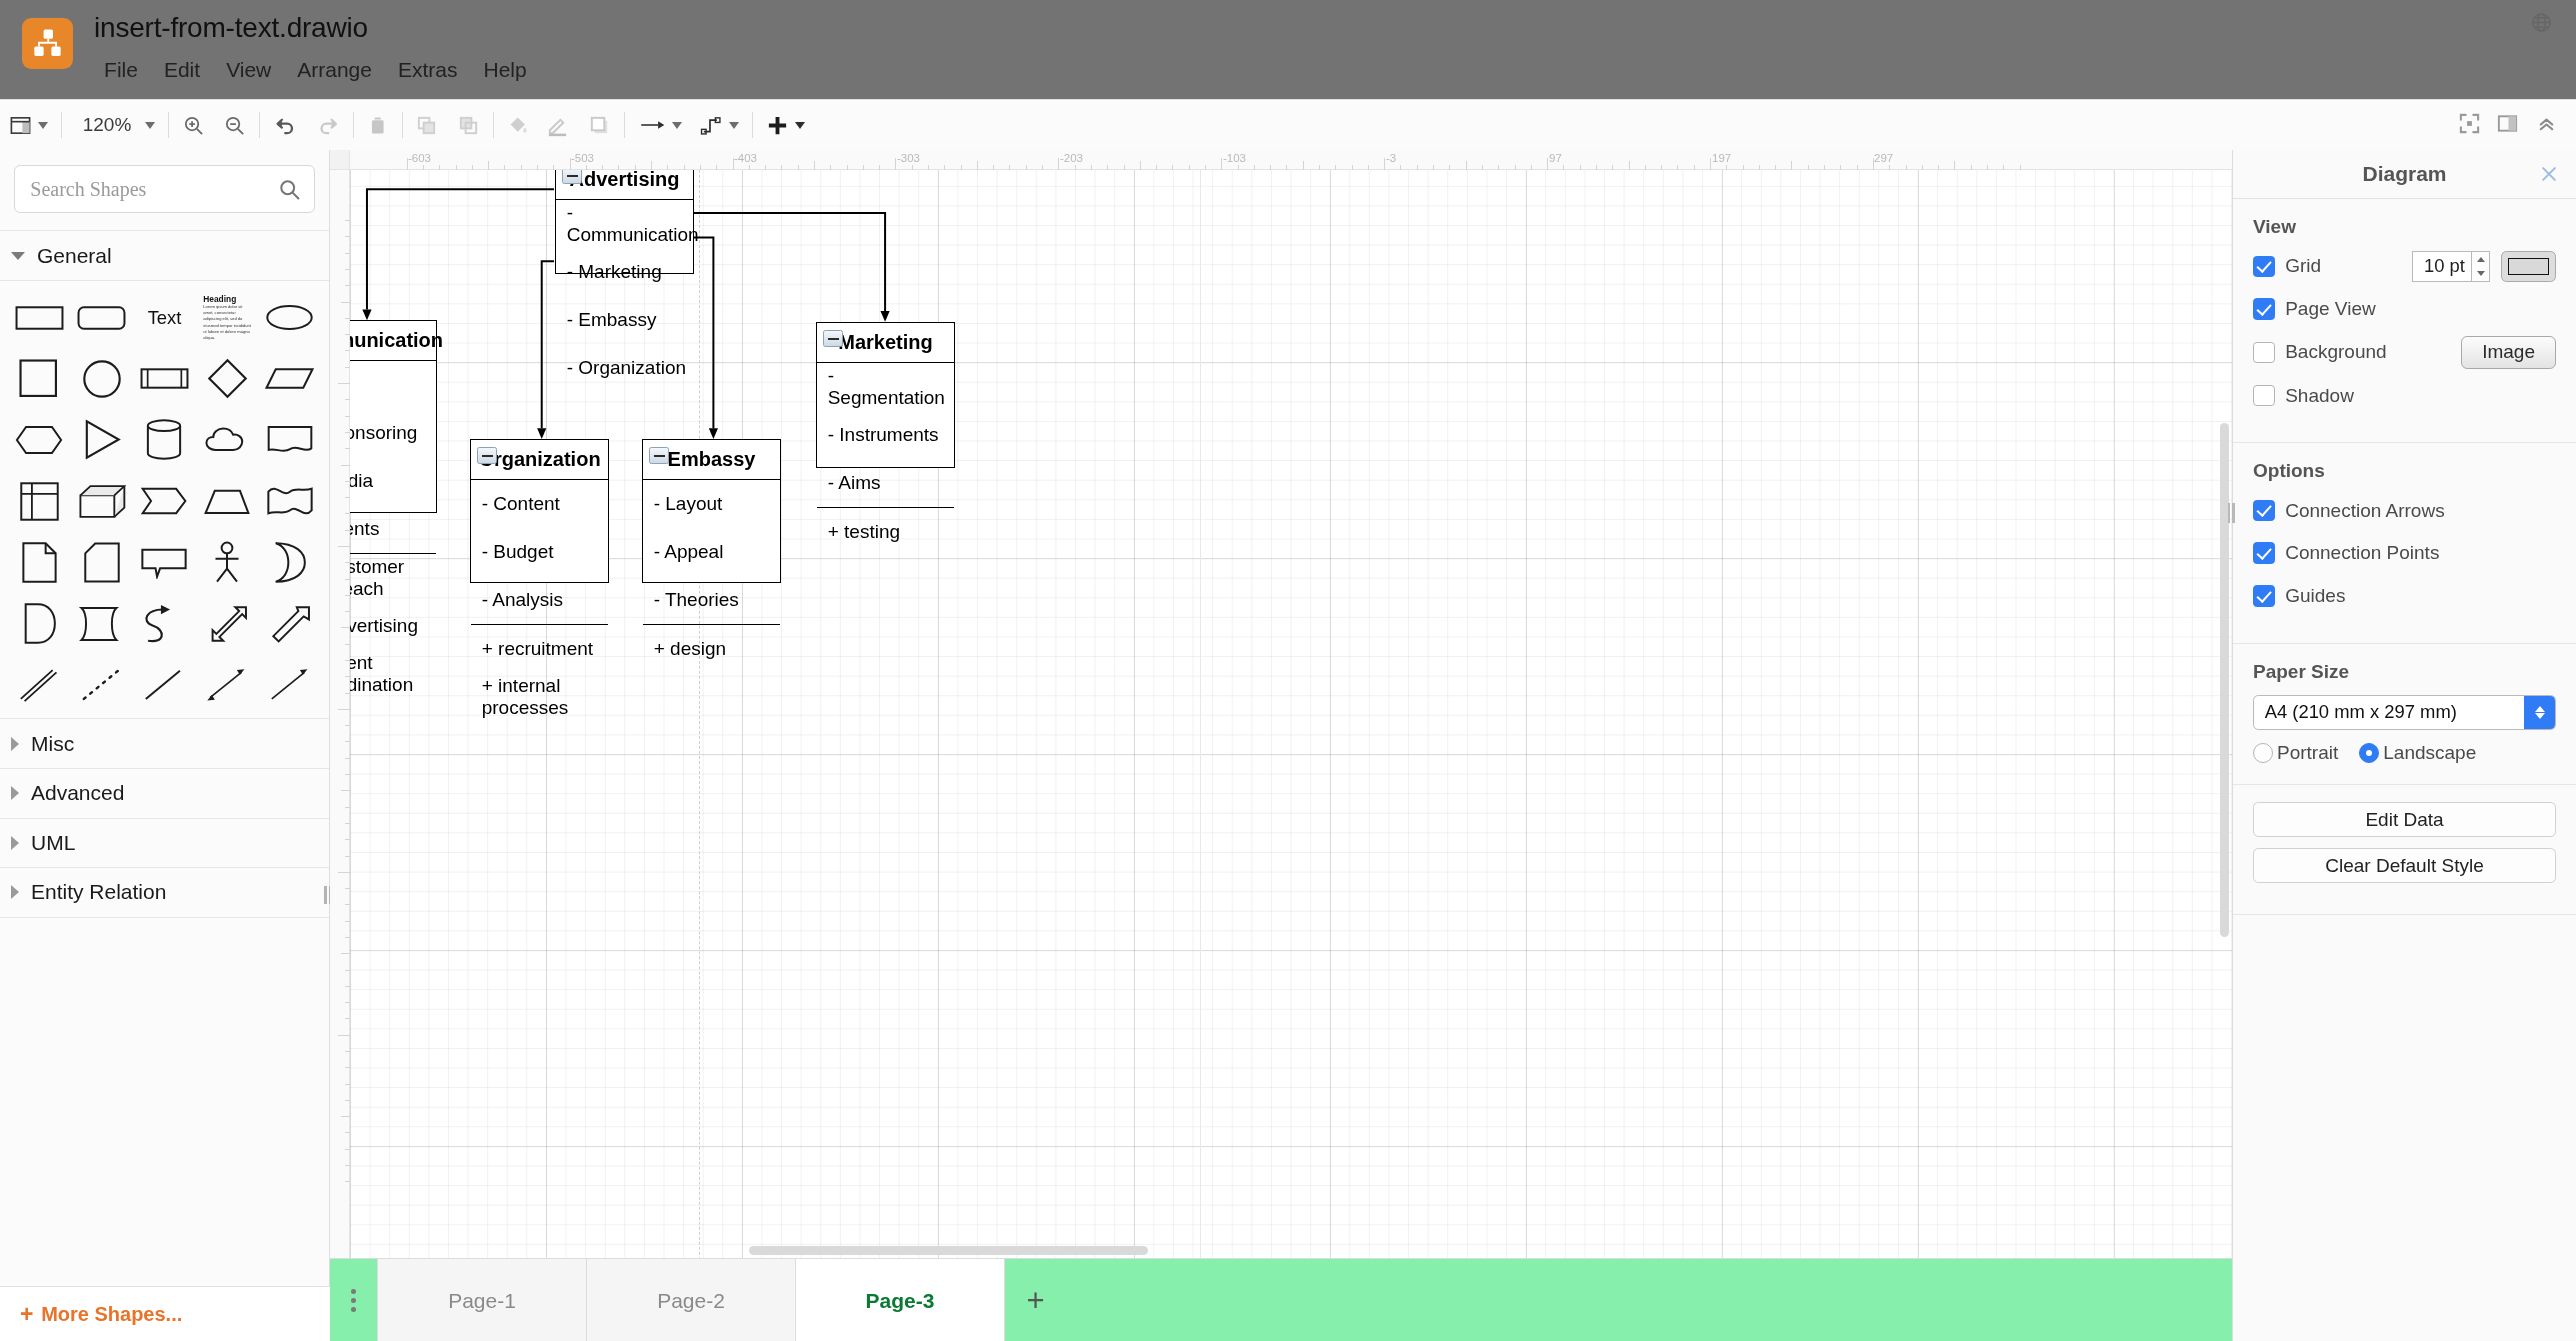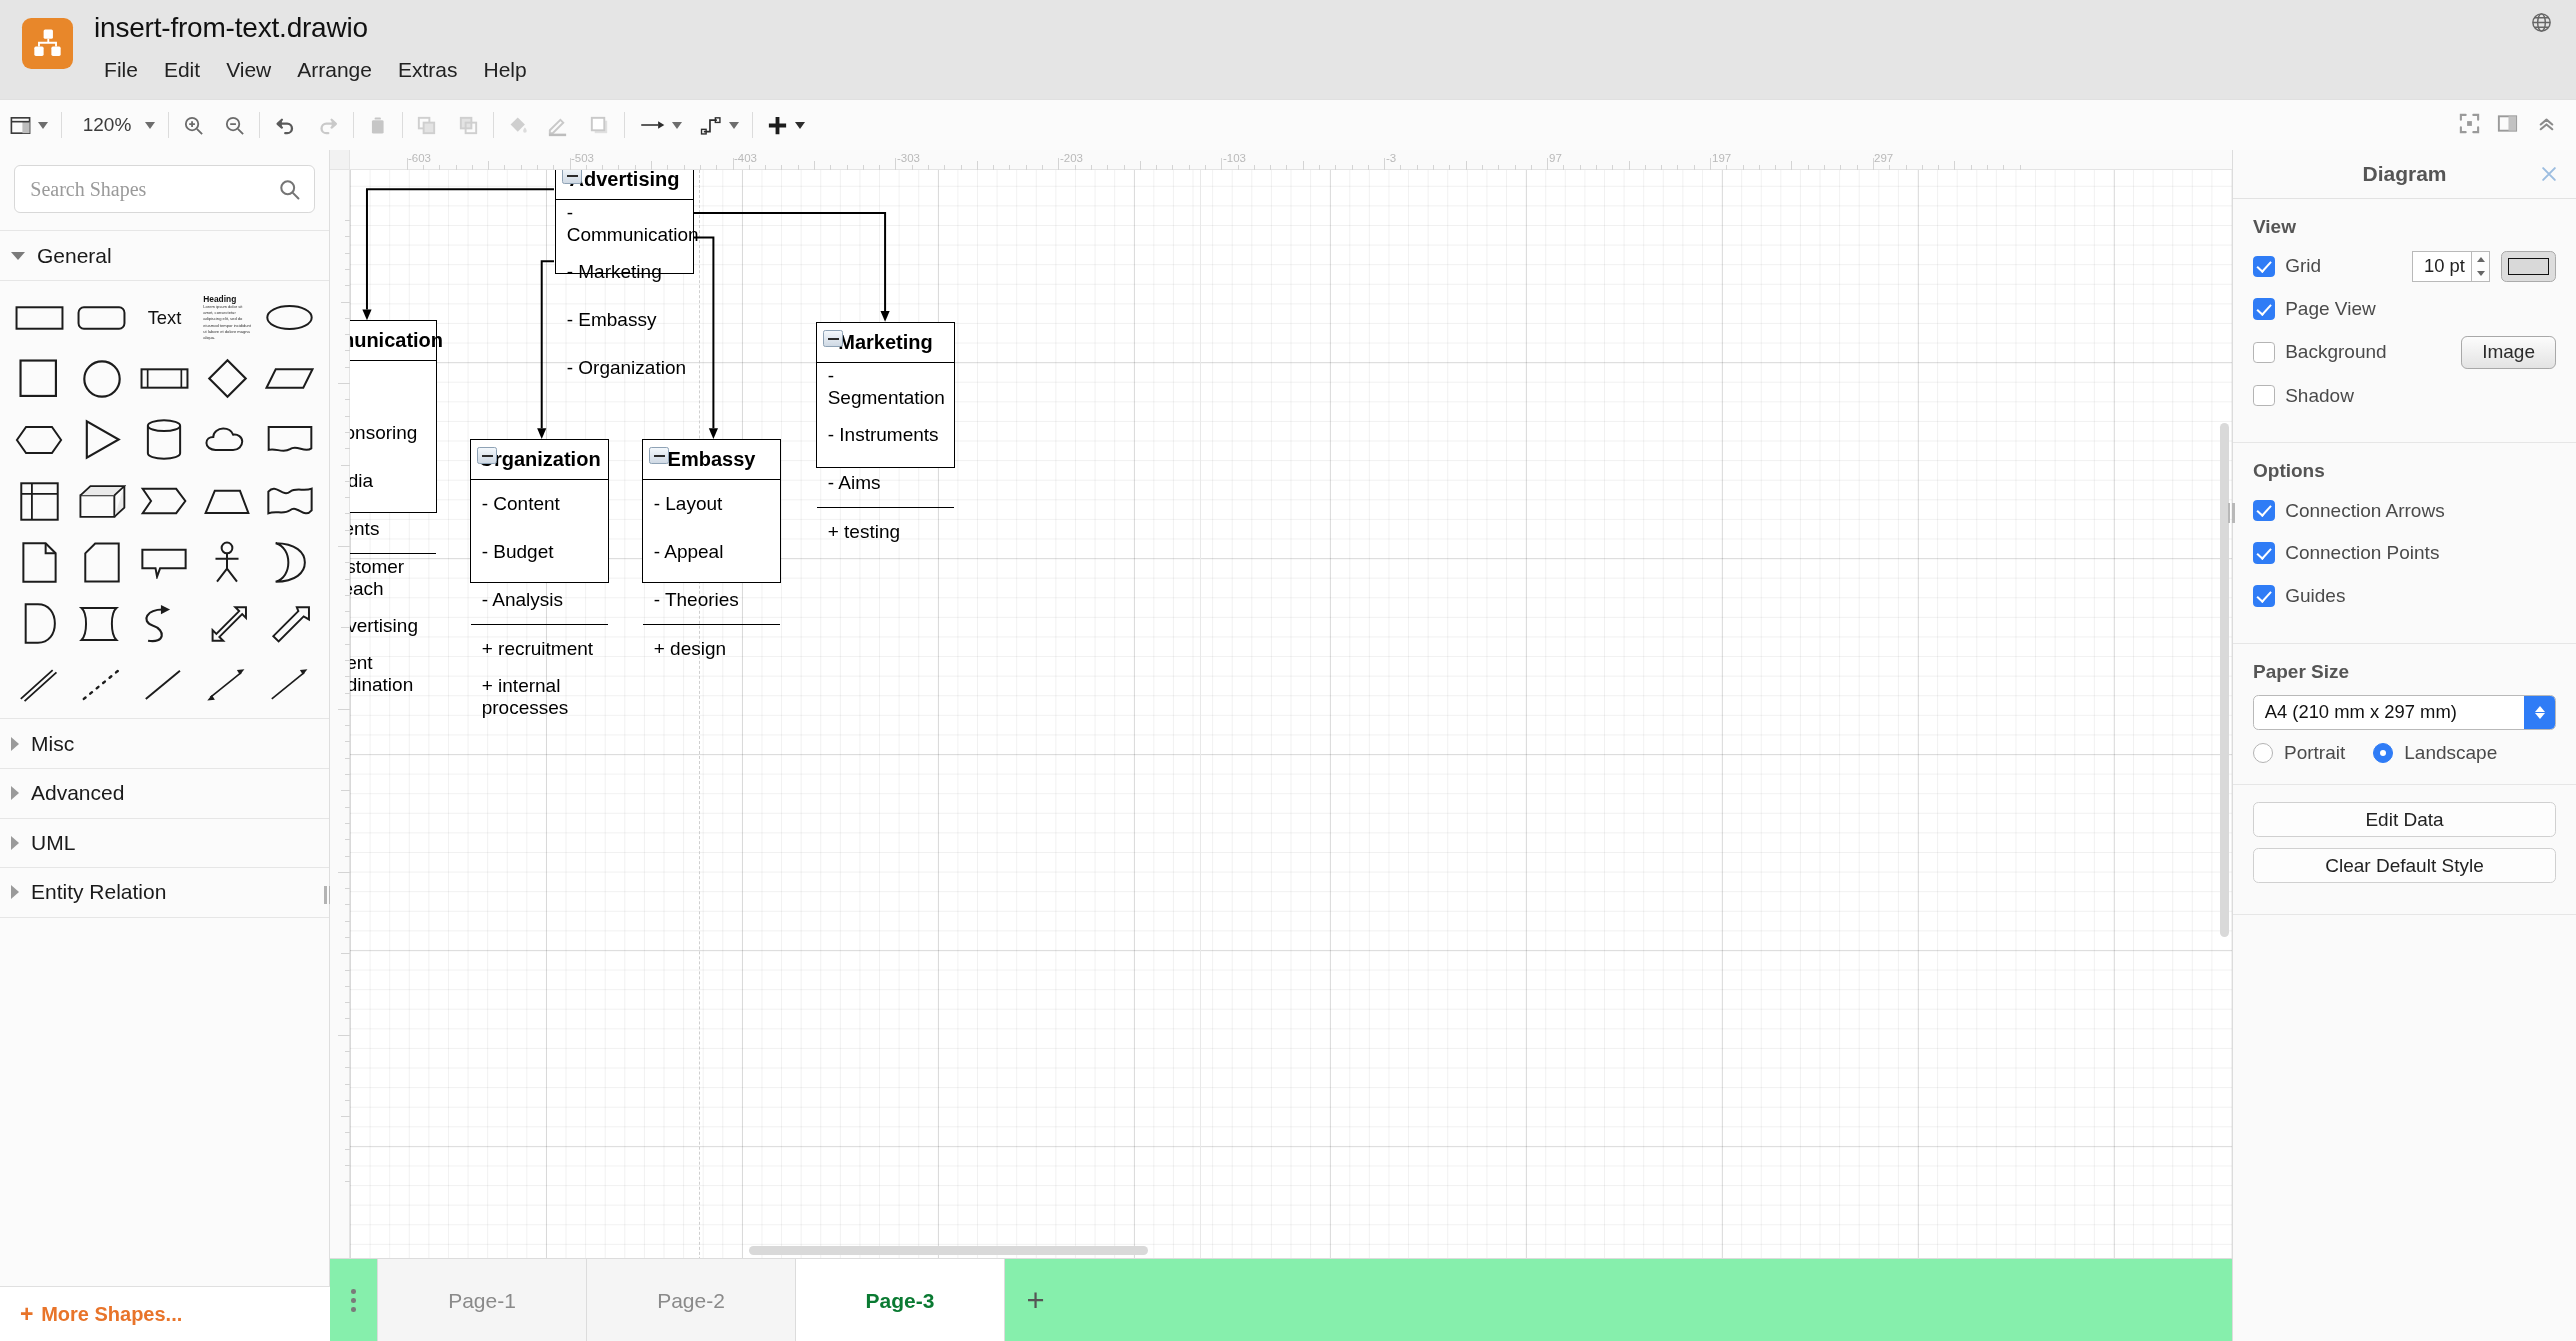--- a/index.html
+++ b/index.html
@@ -6,21 +6,21 @@
   html, body {
     width: 2576px; height: 1342px;
     font-family: "Liberation Sans", sans-serif;
     background: #fff; overflow: hidden;
   }
   #app { position: relative; width: 2576px; height: 1342px; }
 
   
   .titlebar {
     position: absolute; left: 0; top: 0; width: 2576px; height: 100px;
-    background: #e5e5e5; border-bottom: 0.8px solid #e0e0e0;
+    background: #737373; border-bottom: 0.8px solid #e0e0e0;
   }
   .app-logo {
     position: absolute; left: 21.5px; top: 18.4px; width: 51px; height: 51px;
     background: #e8872a; border-radius: 9.2px;
   }
   .app-logo svg { position: absolute; left: 10px; top: 10px; }
   .doc-title {
     position: absolute; left: 94px; top: 12.3px;
     font-size: 28px; color: #111; letter-spacing: -0.2px;
   }
@@ -257,21 +257,21 @@
     background: #fff; display: flex; align-items: center; padding-left: 10.7px;
     font-size: 18.4px; color: #111; overflow: hidden;
   }
   .sel-arrow {
     position: absolute; right: 0; top: 0; bottom: 0; width: 31px; background: #2f7cf6;
     display: flex; flex-direction: column; align-items: center; justify-content: center; gap: 1.5px;
   }
   .sel-arrow i { width:0;height:0;border-left:5.4px solid transparent;border-right:5.4px solid transparent; }
   .sel-arrow i.u { border-bottom: 6.1px solid #fff; }
   .sel-arrow i.d { border-top: 6.1px solid #fff; }
-  .radiorow { display: flex; align-items: center; gap: 11px; margin-top: 12.3px; }
+  .radiorow { display: flex; align-items: center; gap: 4px; margin-top: 12.3px; }
   .rb { width: 20px; height: 20px; border-radius: 50%; border: 1.5px solid #b4b4b4;
         background: #fff; position: relative; flex: none; }
   .rb.on { background: #2f7cf6; border-color: #2f7cf6; }
   .rb.on:after { content:""; position:absolute; left:5.4px; top:5.4px; width:6.1px;height:6.1px;
                  border-radius:50%; background:#fff; }
   .rblabel { font-size: 19px; color: #4a4a4a; margin-right: 17px; }
   .wide-btn {
     display: block; width: 100%; height: 35px; border: 0.8px solid #d0d0d0;
     border-radius: 5.4px; background: #fdfdfd; font-size: 19px; color: #222;
     line-height: 34px; text-align: center; margin-bottom: 10.7px;

